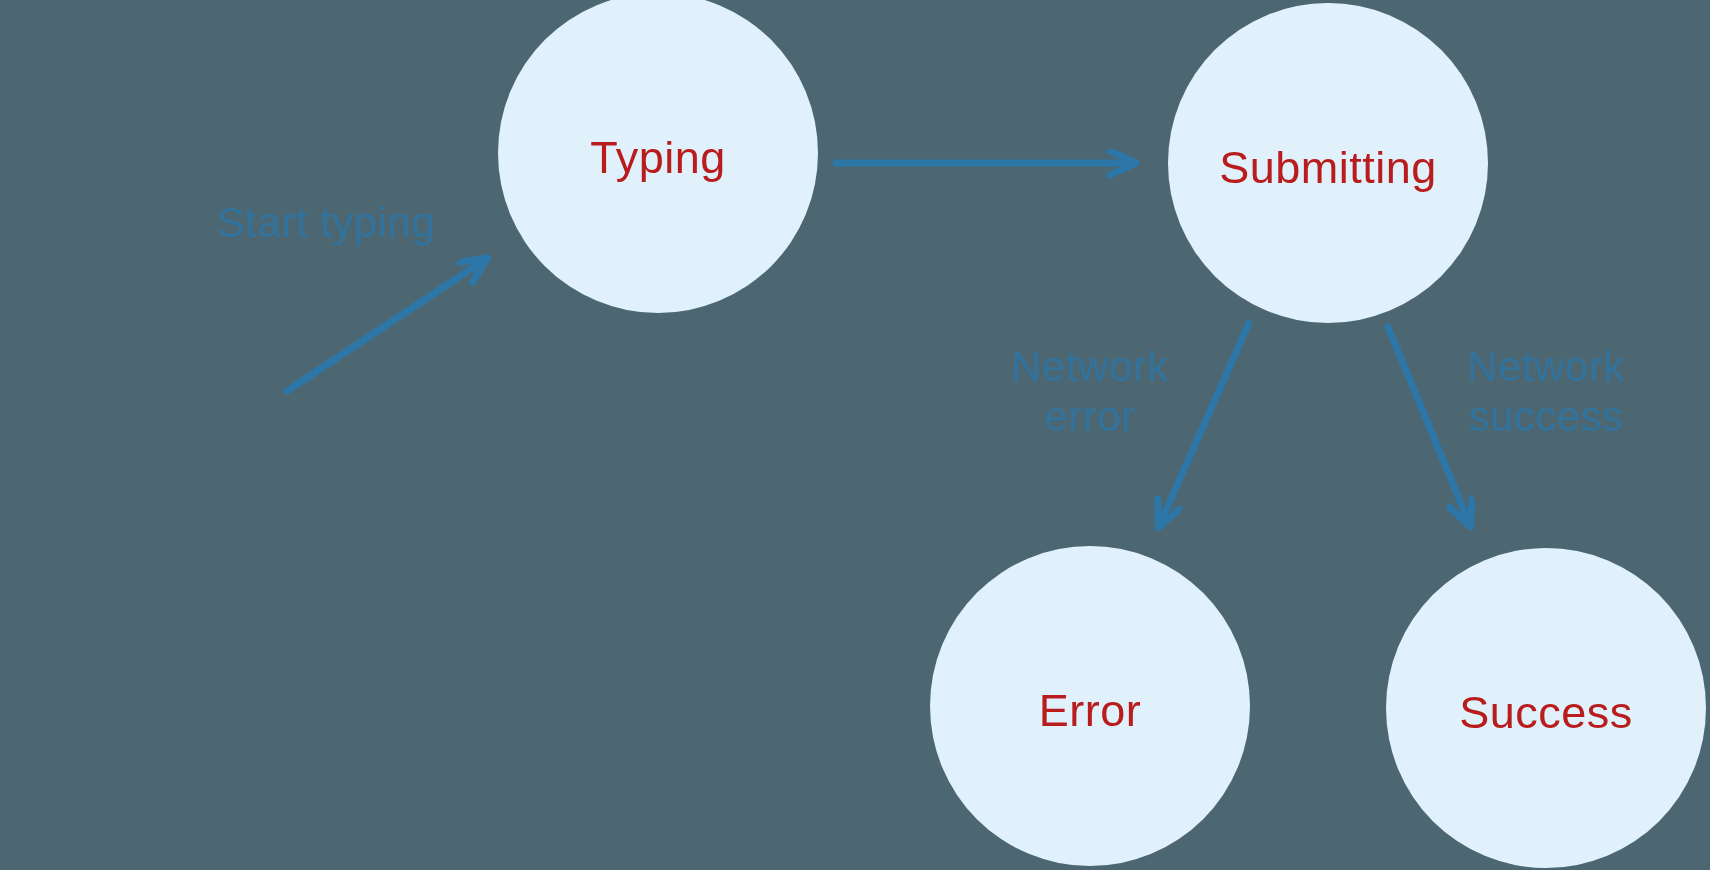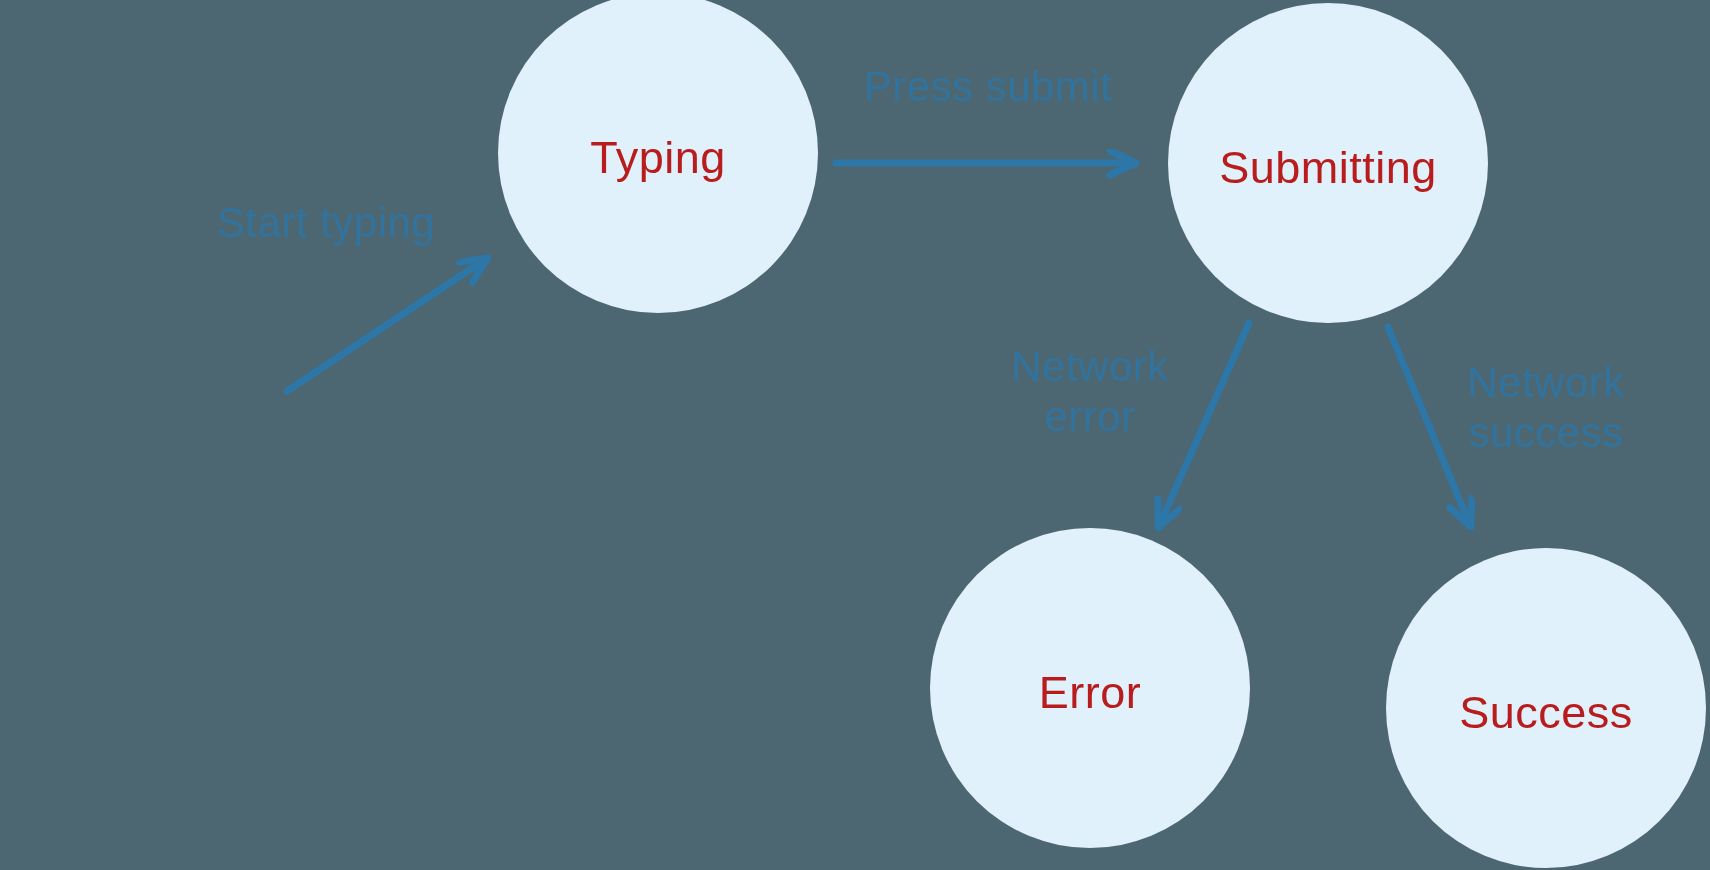--- a/index.html
+++ b/index.html
@@ -30,37 +30,37 @@
     color: #b91c1c;
     font-size: 45px;
     font-weight: 500;
     letter-spacing: 0.5px;
     margin-top: 10px;
     white-space: nowrap;
   }
   .node-empty      { left: 2px;    top: 340px; }
   .node-typing     { left: 498px;  top: -7px;  }
   .node-submitting { left: 1168px; top: 3px; justify-content: center;   }
-  .node-error      { left: 930px;  top: 528px; text-align: right; }
+  .node-error      { left: 930px;  top: 546px; text-align: right; }
   .node-success    { left: 1386px; top: 548px; }
 
   .edge-label {
     position: absolute;
     color: #2d76a8;
     opacity: 0.82;
     font-size: 42px;
     font-weight: 500;
     letter-spacing: 0.5px;
     line-height: 1.2;
     text-align: center;
   }
   .label-start-typing    { left: 206px;  top: 186px; width: 240px; margin-top: 12px; }
   .label-press-submit    { left: 838px;  top: 62px;  width: 300px; }
   .label-network-error   { left: 960px;  top: 342px; width: 260px; }
-  .label-network-success { left: 1416px; top: 358px; width: 260px; }
+  .label-network-success { left: 1416px; top: 342px; width: 260px; }
 
   .arrow-layer {
     position: absolute;
     left: 0;
     top: 0;
     pointer-events: none;
   }
   .arrow-layer .shaft {
     stroke: #2d76a8;
     stroke-width: 7;
@@ -97,19 +97,18 @@
   <div class="state-node node-error">
     <span class="node-label">Error</span>
   </div>
 
   <div class="state-node node-success">
     <span class="node-label">Success</span>
   </div>
 
   <div class="edge-label label-start-typing">Start typing</div>
 
-  <div class="edge-label label-press-submit">Press submit</div>
 
   <div class="edge-label label-network-error">Network error</div>
 
   <div class="edge-label label-network-success">Network success</div>
 
 </div>
 
 </body></html>

